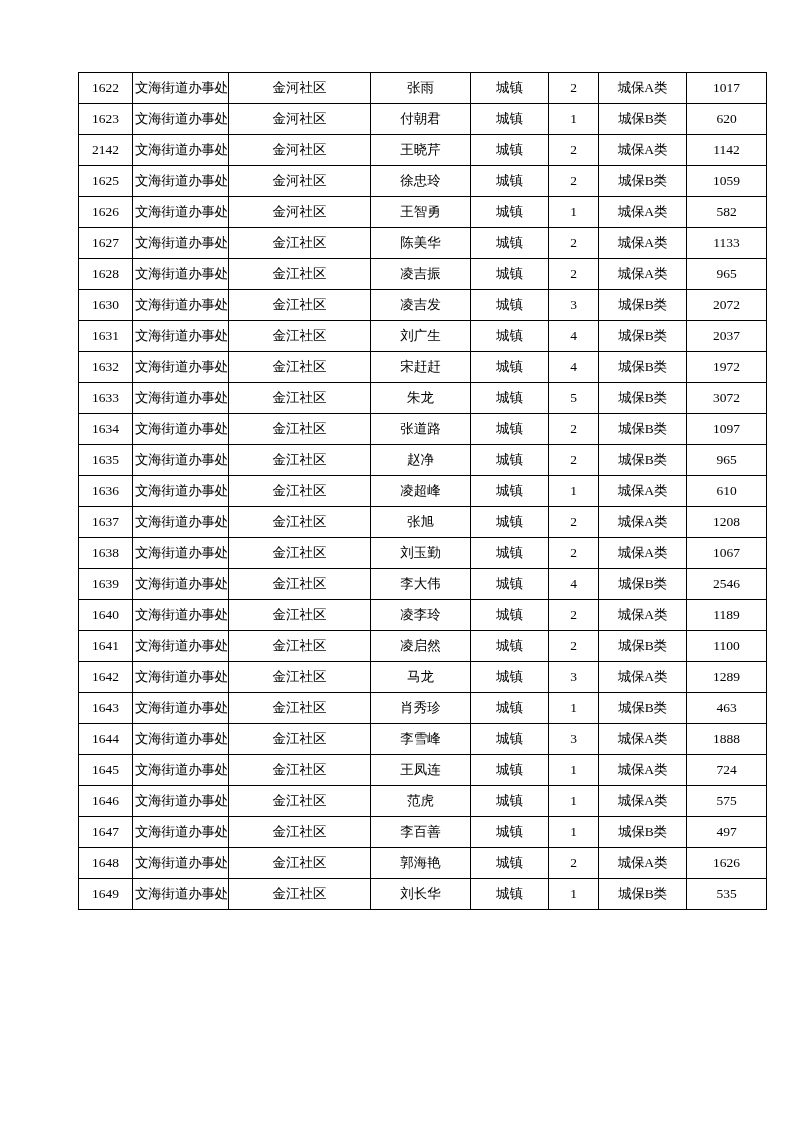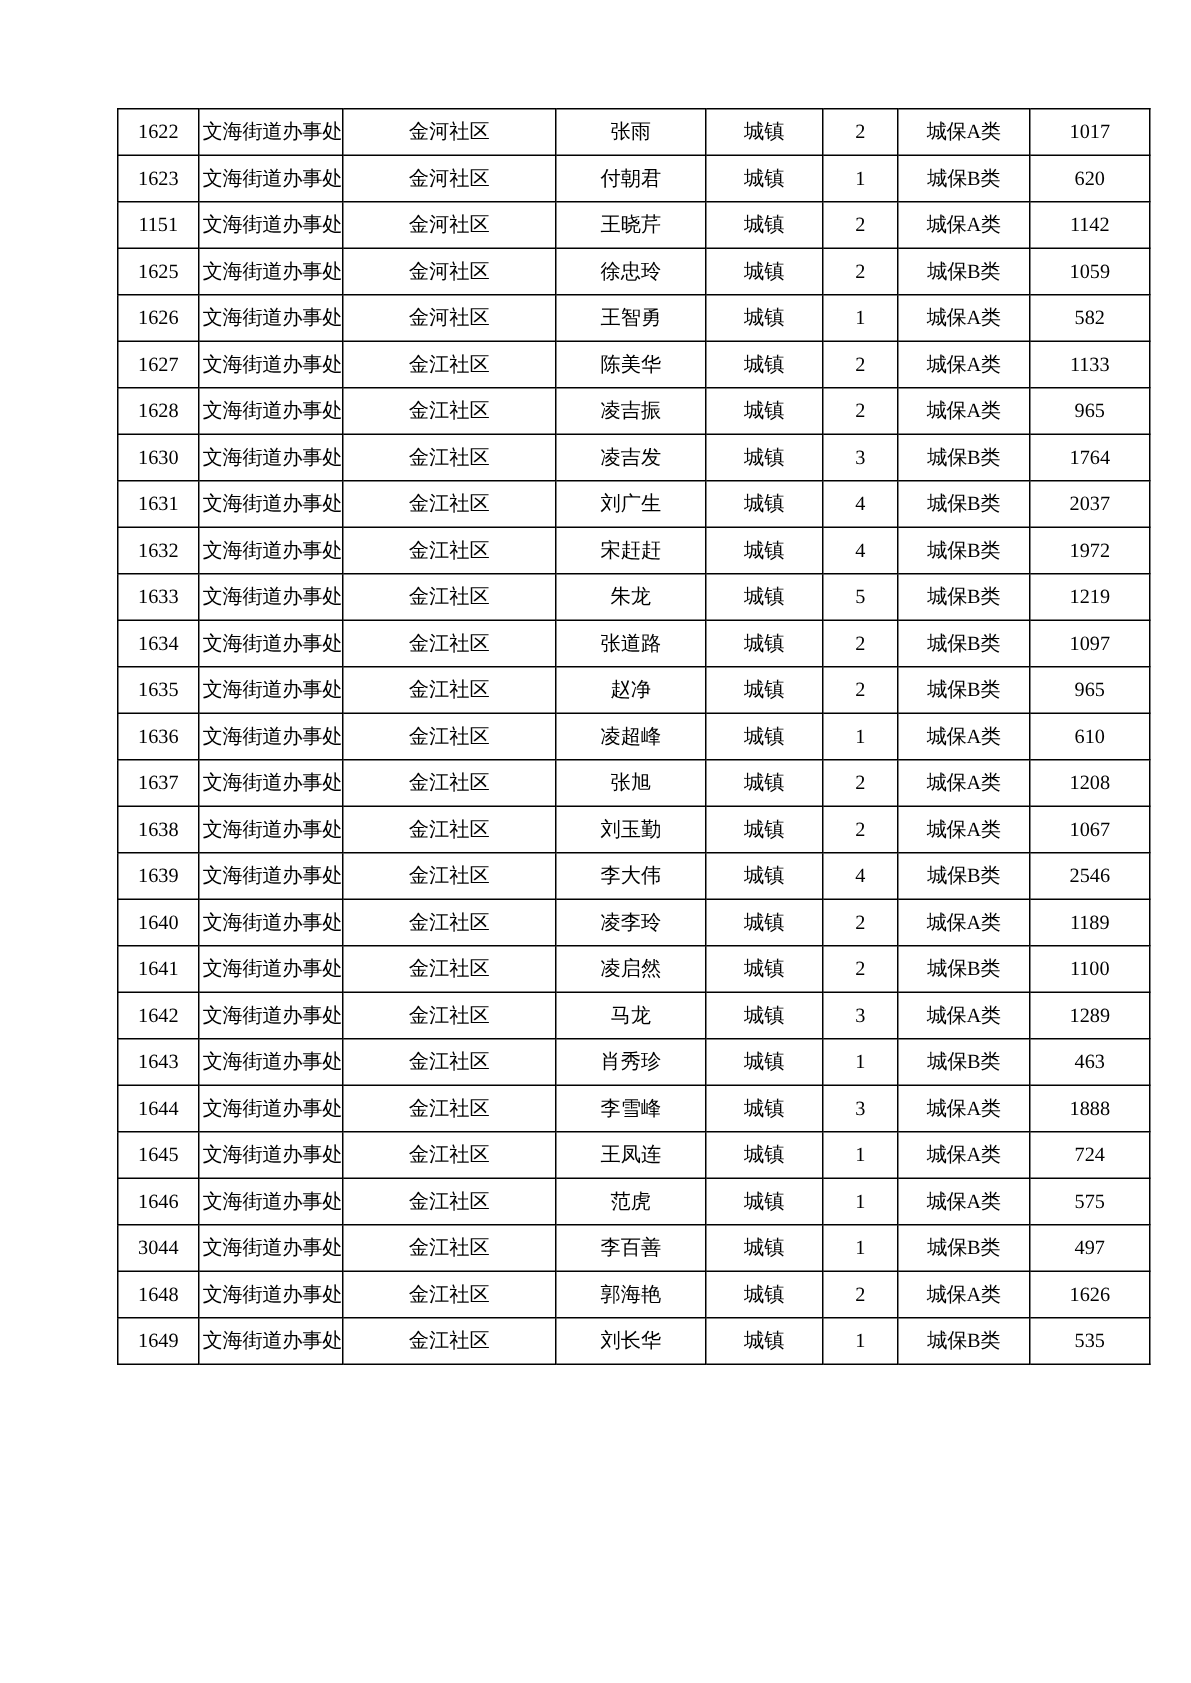--- a/index.html
+++ b/index.html
@@ -95,21 +95,21 @@
           <td class="id-cell">1623</td>
           <td class="org-cell">文海街道办事处</td>
           <td class="comm-cell">金河社区</td>
           <td class="name-cell">付朝君</td>
           <td class="type-cell">城镇</td>
           <td class="num-cell">1</td>
           <td class="cat-cell">城保B类</td>
           <td class="amt-cell">620</td>
         </tr>
         <tr>
-          <td class="id-cell">1151</td>
+          <td class="id-cell">2142</td>
           <td class="org-cell">文海街道办事处</td>
           <td class="comm-cell">金河社区</td>
           <td class="name-cell">王晓芹</td>
           <td class="type-cell">城镇</td>
           <td class="num-cell">2</td>
           <td class="cat-cell">城保A类</td>
           <td class="amt-cell">1142</td>
         </tr>
         <tr>
           <td class="id-cell">1625</td>
@@ -152,21 +152,21 @@
           <td class="amt-cell">965</td>
         </tr>
         <tr>
           <td class="id-cell">1630</td>
           <td class="org-cell">文海街道办事处</td>
           <td class="comm-cell">金江社区</td>
           <td class="name-cell">凌吉发</td>
           <td class="type-cell">城镇</td>
           <td class="num-cell">3</td>
           <td class="cat-cell">城保B类</td>
-          <td class="amt-cell">1764</td>
+          <td class="amt-cell">2072</td>
         </tr>
         <tr>
           <td class="id-cell">1631</td>
           <td class="org-cell">文海街道办事处</td>
           <td class="comm-cell">金江社区</td>
           <td class="name-cell">刘广生</td>
           <td class="type-cell">城镇</td>
           <td class="num-cell">4</td>
           <td class="cat-cell">城保B类</td>
           <td class="amt-cell">2037</td>
@@ -182,21 +182,21 @@
           <td class="amt-cell">1972</td>
         </tr>
         <tr>
           <td class="id-cell">1633</td>
           <td class="org-cell">文海街道办事处</td>
           <td class="comm-cell">金江社区</td>
           <td class="name-cell">朱龙</td>
           <td class="type-cell">城镇</td>
           <td class="num-cell">5</td>
           <td class="cat-cell">城保B类</td>
-          <td class="amt-cell">1219</td>
+          <td class="amt-cell">3072</td>
         </tr>
         <tr>
           <td class="id-cell">1634</td>
           <td class="org-cell">文海街道办事处</td>
           <td class="comm-cell">金江社区</td>
           <td class="name-cell">张道路</td>
           <td class="type-cell">城镇</td>
           <td class="num-cell">2</td>
           <td class="cat-cell">城保B类</td>
           <td class="amt-cell">1097</td>
@@ -315,21 +315,21 @@
           <td class="id-cell">1646</td>
           <td class="org-cell">文海街道办事处</td>
           <td class="comm-cell">金江社区</td>
           <td class="name-cell">范虎</td>
           <td class="type-cell">城镇</td>
           <td class="num-cell">1</td>
           <td class="cat-cell">城保A类</td>
           <td class="amt-cell">575</td>
         </tr>
         <tr>
-          <td class="id-cell">3044</td>
+          <td class="id-cell">1647</td>
           <td class="org-cell">文海街道办事处</td>
           <td class="comm-cell">金江社区</td>
           <td class="name-cell">李百善</td>
           <td class="type-cell">城镇</td>
           <td class="num-cell">1</td>
           <td class="cat-cell">城保B类</td>
           <td class="amt-cell">497</td>
         </tr>
         <tr>
           <td class="id-cell">1648</td>

